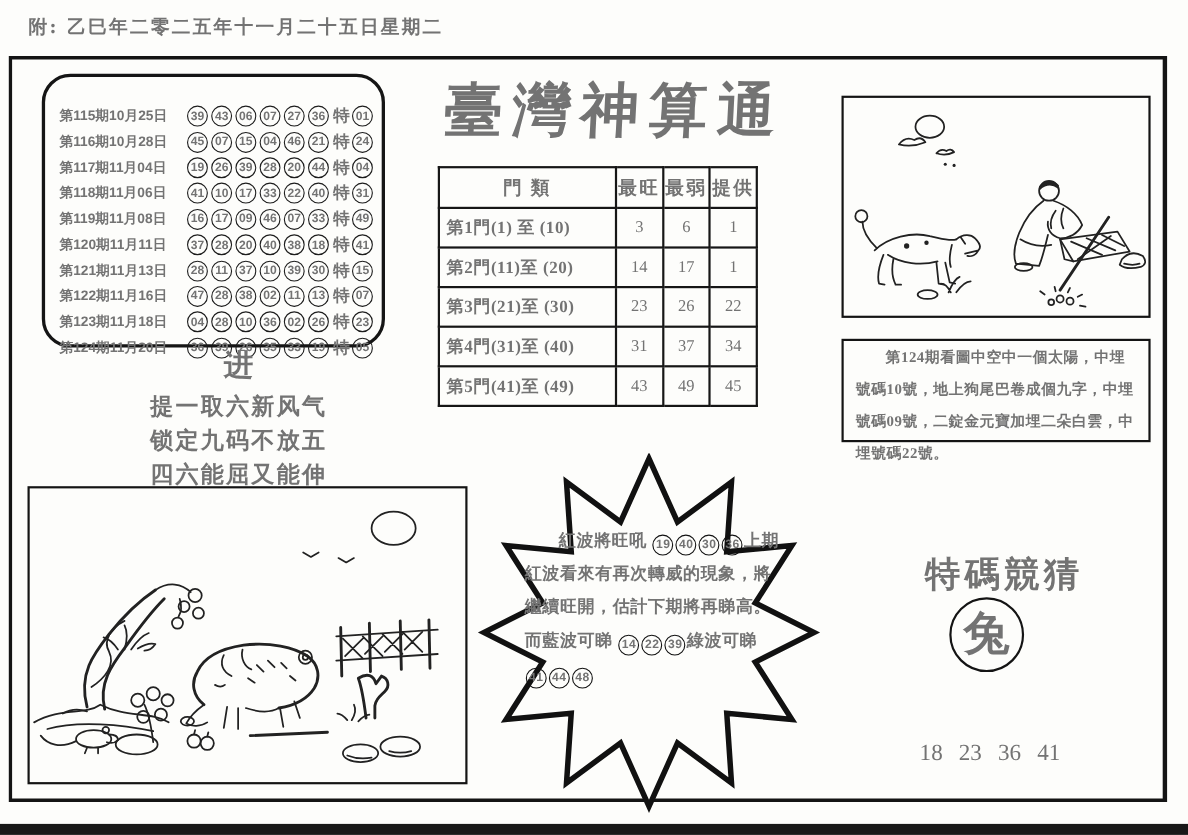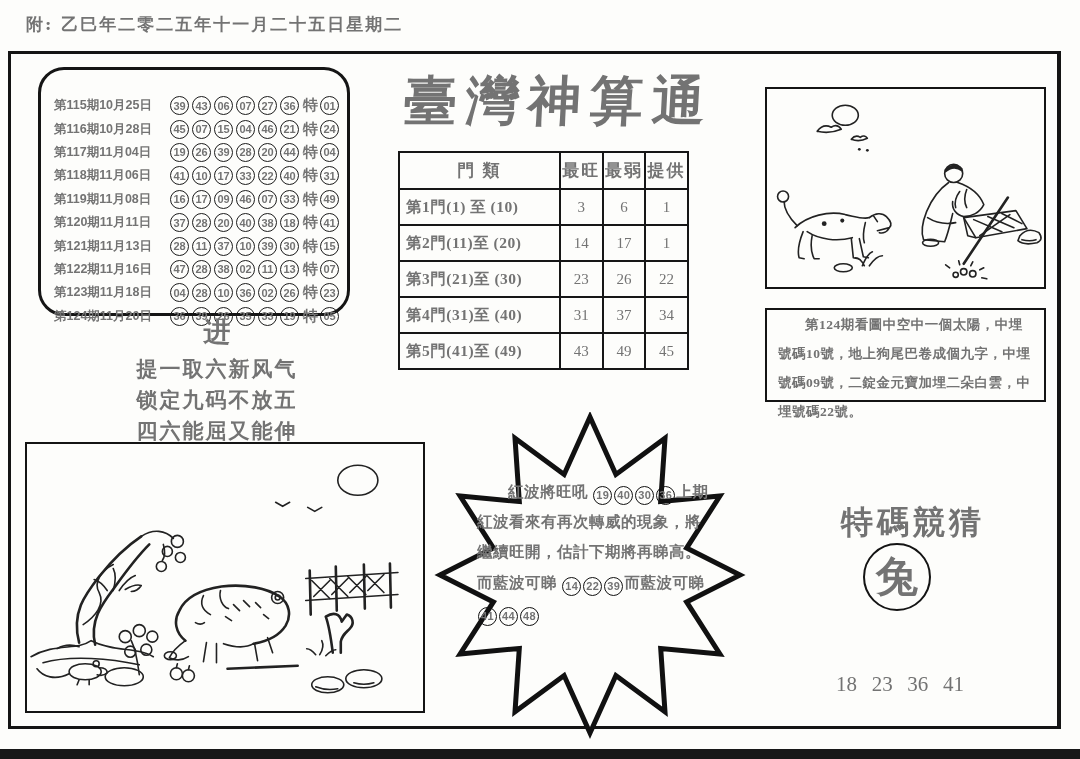--- a/index.html
+++ b/index.html
@@ -307,21 +307,21 @@
         <ellipse class="ln" cx="336" cy="234" rx="18" ry="9"></ellipse>
         <path class="ln" d="M288,242 q10,4 22,2 M326,238 q10,3 20,0"></path>
       </g>
     </svg>
   </div>
 
   <svg class="abs star-svg" viewBox="0 0 325 330">
     <polygon points="160,5 185.9,62.5 235,26.2 230.7,89.5 289.9,84 256.6,136.1 310,163 256.6,189.9 289.9,242 230.7,236.5 235,299.8 185.9,263.5 160,321 134.1,263.5 85,299.8 89.3,236.5 30.1,242 63.4,189.9 10,163 63.4,136.1 30.1,84 89.3,89.5 85,26.2 134.1,62.5" fill="#fdfdfb" stroke="#111" stroke-width="5"></polygon>
   </svg>
   <div class="abs star-text">
-    <span>紅波將旺吼 </span><span class="cnum">19</span><span class="cnum">40</span><span class="cnum">30</span><span class="cnum">36</span><span>上期紅波看來有再次轉威的現象，將繼續旺開，估計下期將再睇高。而藍波可睇 </span><span class="cnum">14</span><span class="cnum">22</span><span class="cnum">39</span><span>而藍波可睇 </span><span class="cnum">41</span><span class="cnum">44</span><span class="cnum">48</span>
+    <span>紅波將旺吼 </span><span class="cnum">19</span><span class="cnum">40</span><span class="cnum">30</span><span class="cnum">36</span><span>上期紅波看來有再次轉威的現象，將繼續旺開，估計下期將再睇高。而藍波可睇 </span><span class="cnum">14</span><span class="cnum">22</span><span class="cnum">39</span><span>綠波可睇 </span><span class="cnum">41</span><span class="cnum">44</span><span class="cnum">48</span>
   </div>
 
   <div class="abs dog-box">
     <svg viewBox="0 0 276 197">
       <ellipse class="ln" cx="78" cy="26" rx="13" ry="10"></ellipse>
       <path class="ln" d="M50,42 q6,-8 14,-4 q6,-4 10,2 q-12,5 -24,2"></path>
       <path class="ln" d="M84,50 q4,-5 9,-2 q4,-3 7,1 q-8,4 -16,1"></path>
       <circle cx="92" cy="60" r="1.4" fill="#222"></circle>
       <circle cx="100" cy="61" r="1.4" fill="#222"></circle>
       <g>

